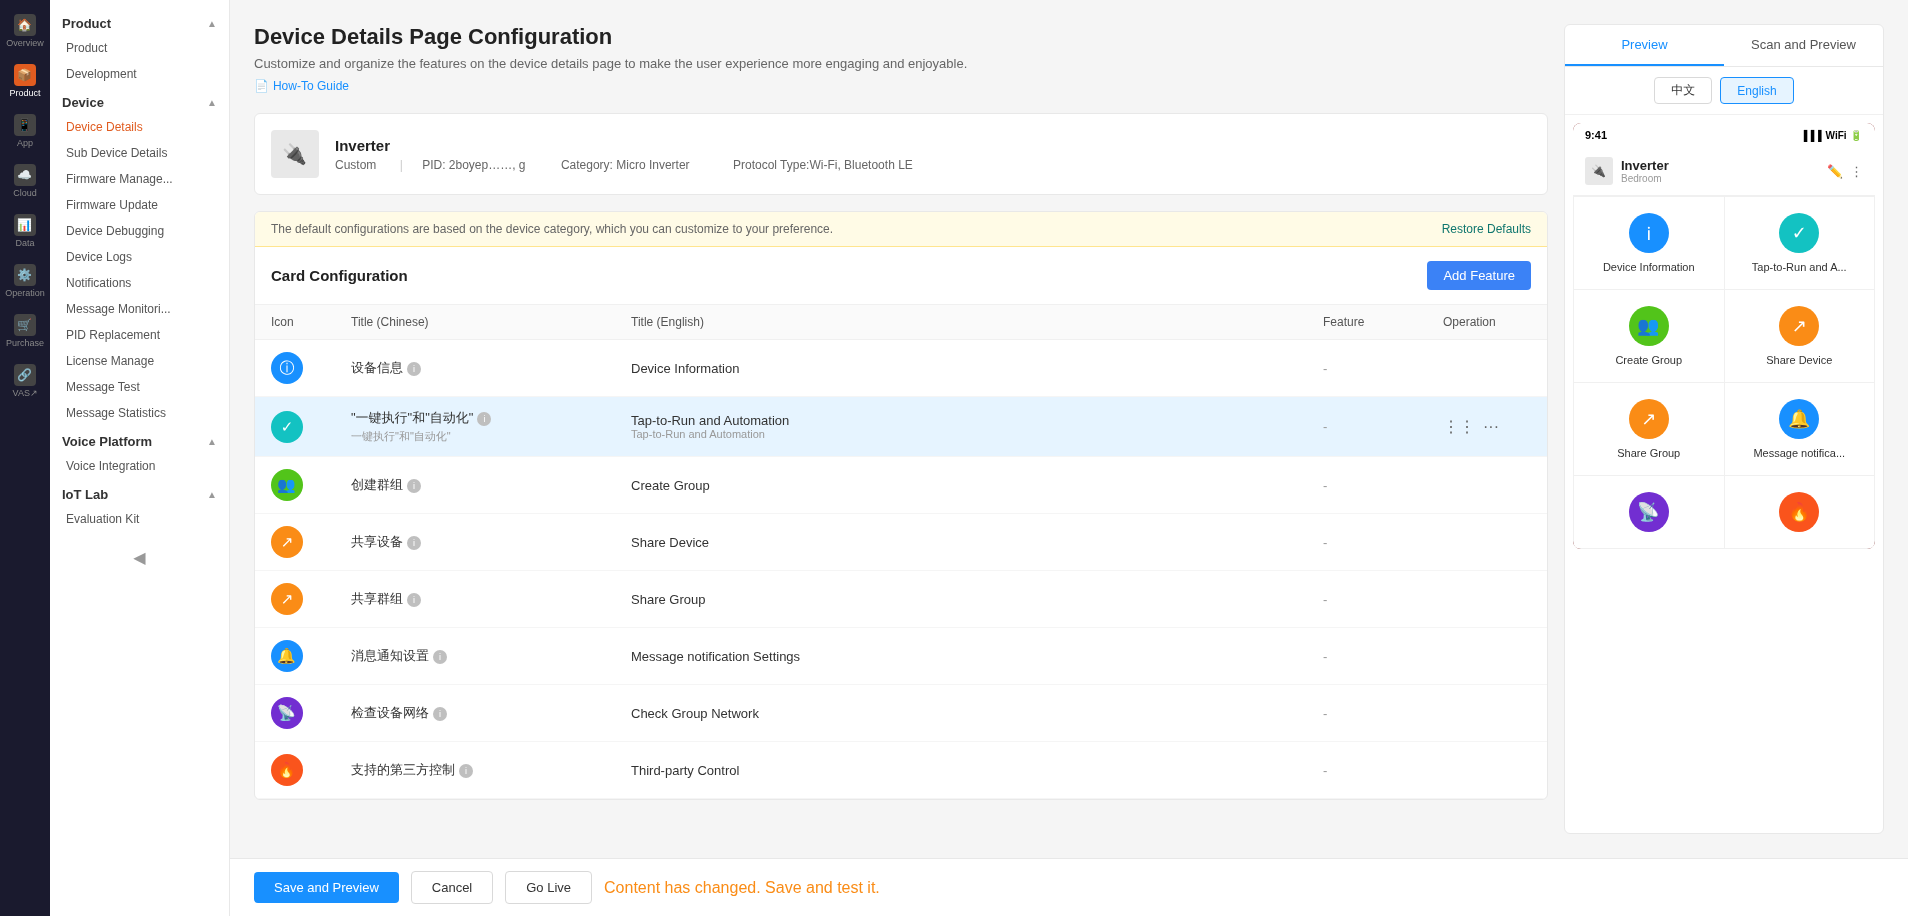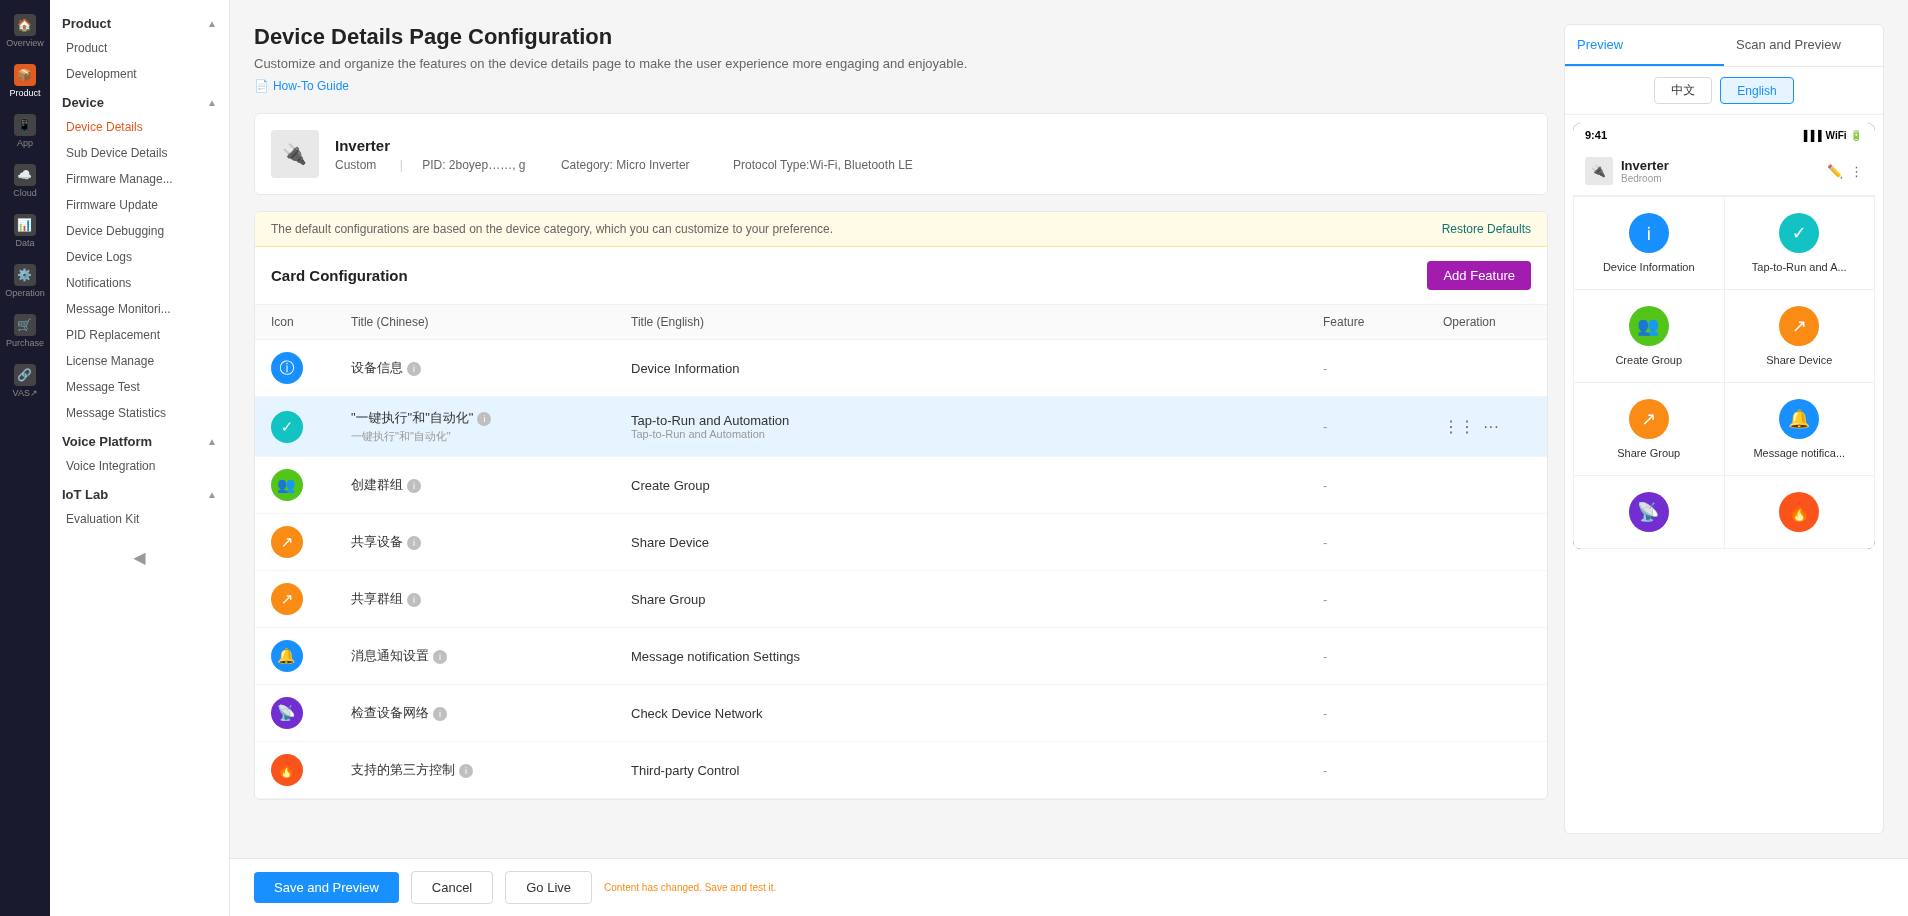--- a/index.html
+++ b/index.html
@@ -39,46 +39,46 @@
     .device-meta { font-size: 12px; color: #666; }
     .device-meta span { margin-right: 16px; }
     .divider { color: #ccc; margin: 0 4px; }
 
     
     .config-section { background: #fff; border: 1px solid #e8e8e8; border-radius: 6px; overflow: hidden; }
     .config-notice { background: #fffbe6; border-bottom: 1px solid #ffe58f; padding: 10px 16px; font-size: 12px; color: #666; display: flex; align-items: center; justify-content: space-between; }
     .restore-link { color: #0f766e; cursor: pointer; font-size: 12px; }
     .config-header { padding: 14px 16px; display: flex; align-items: center; justify-content: space-between; border-bottom: 1px solid #f0f0f0; }
     .config-title { font-size: 15px; font-weight: 600; color: #222; }
-    .add-feature-btn { background: #a21caf; color: #fff; border: none; padding: 7px 16px; border-radius: 4px; font-size: 13px; cursor: pointer; }
+    .add-feature-btn { background: #3b82f6; color: #fff; border: none; padding: 7px 16px; border-radius: 4px; font-size: 13px; cursor: pointer; }
 
     
     .feature-table { width: 100%; border-collapse: collapse; }
     .feature-table th { background: #fafafa; border-bottom: 1px solid #f0f0f0; padding: 10px 16px; text-align: left; font-size: 12px; color: #555; font-weight: 500; }
     .feature-table td { padding: 12px 16px; border-bottom: 1px solid #f5f5f5; font-size: 13px; color: #333; vertical-align: middle; }
     .feature-table tr.highlighted { background: #e6f4ff; }
     .row-icon { width: 32px; height: 32px; border-radius: 50%; display: flex; align-items: center; justify-content: center; font-size: 16px; }
     .info-dot { display: inline-block; width: 14px; height: 14px; border-radius: 50%; background: #bfbfbf; color: #fff; font-size: 9px; text-align: center; line-height: 14px; margin-left: 4px; cursor: pointer; }
     .chinese-title { font-size: 13px; color: #333; }
     .chinese-subtitle { font-size: 11px; color: #999; margin-top: 2px; }
     .dash { color: #999; }
     .op-icons { display: flex; gap: 8px; align-items: center; color: #666; }
     .op-icon { cursor: pointer; font-size: 16px; }
 
     
     .bottom-bar { background: #fff; border-top: 1px solid #e8e8e8; padding: 12px 24px; display: flex; align-items: center; gap: 12px; }
     .btn-primary { background: #1890ff; color: #fff; border: none; padding: 8px 20px; border-radius: 4px; font-size: 13px; cursor: pointer; }
     .btn-default { background: #fff; color: #333; border: 1px solid #d9d9d9; padding: 8px 20px; border-radius: 4px; font-size: 13px; cursor: pointer; }
     .btn-outline { background: #fff; color: #333; border: 1px solid #d9d9d9; padding: 8px 20px; border-radius: 4px; font-size: 13px; cursor: pointer; }
-    .save-notice { color: #fa8c16; font-size: 10px; }
+    .save-notice { color: #fa8c16; font-size: 16px; }
 
     
     .preview-panel { width: 320px; background: #fff; border: 1px solid #e8e8e8; border-radius: 6px; overflow: hidden; flex-shrink: 0; }
     .preview-tabs { display: flex; border-bottom: 1px solid #e8e8e8; }
-    .preview-tab { flex: 1; padding: 12px; text-align: left; font-size: 13px; cursor: pointer; color: #555; border-bottom: 2px solid transparent; }
+    .preview-tab { flex: 1; padding: 12px; text-align: center; font-size: 13px; cursor: pointer; color: #555; border-bottom: 2px solid transparent; }
     .preview-tab.active { color: #1890ff; border-bottom: 2px solid #1890ff; font-weight: 500; }
     .lang-switch { display: flex; gap: 8px; padding: 10px 16px; justify-content: center; border-bottom: 1px solid #f0f0f0; }
     .lang-btn { padding: 4px 16px; border-radius: 4px; border: 1px solid #d9d9d9; font-size: 12px; cursor: pointer; background: #fff; color: #333; }
     .lang-btn.active { background: #e6f4ff; border-color: #1890ff; color: #1890ff; }
 
     
     .phone-mockup { padding: 8px; }
     .phone-screen { background: #7f1d1d; border-radius: 8px; overflow: hidden; }
     .phone-status { background: #fff; padding: 6px 12px; display: flex; justify-content: space-between; align-items: center; font-size: 11px; font-weight: 600; }
     .status-icons { display: flex; gap: 4px; align-items: center; font-size: 10px; }
@@ -312,21 +312,21 @@
     <td></td>
   </tr>
               <tr>
     <td>
       <div class="row-icon" style="background:#722ed1;color:#fff;width:32px;height:32px;border-radius:50%;display:flex;align-items:center;justify-content:center;font-size:15px;">📡</div>
     </td>
     <td>
       <div class="chinese-title">检查设备网络<span class="info-dot">i</span></div>
 
     </td>
-    <td>Check Device Network
+    <td>Check Group Network
       
     </td>
     <td><span class="dash">-</span></td>
     <td></td>
   </tr>
               <tr>
     <td>
       <div class="row-icon" style="background:#fa541c;color:#fff;width:32px;height:32px;border-radius:50%;display:flex;align-items:center;justify-content:center;font-size:15px;">🔥</div>
     </td>
     <td>

